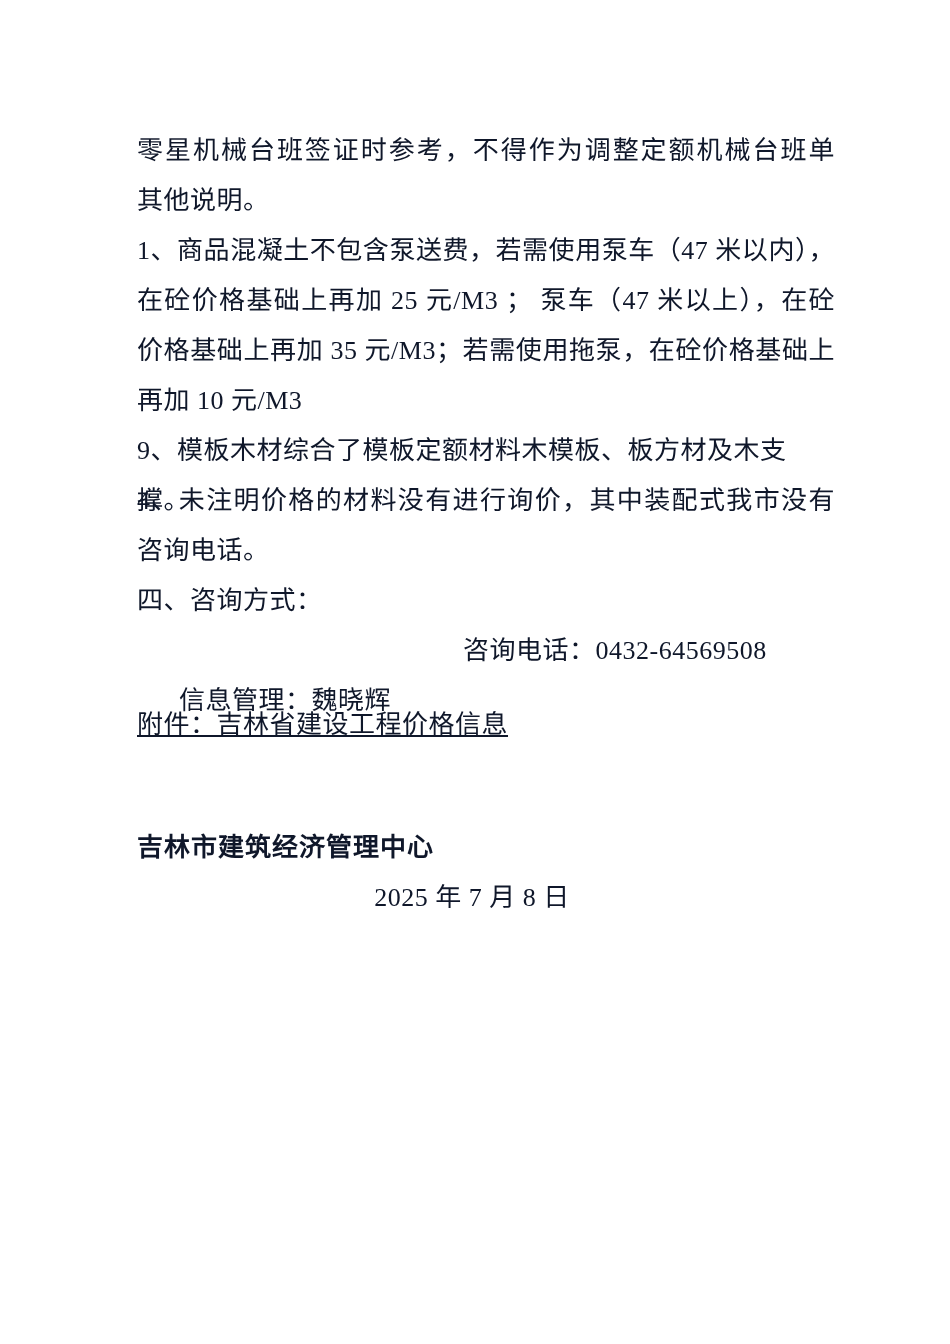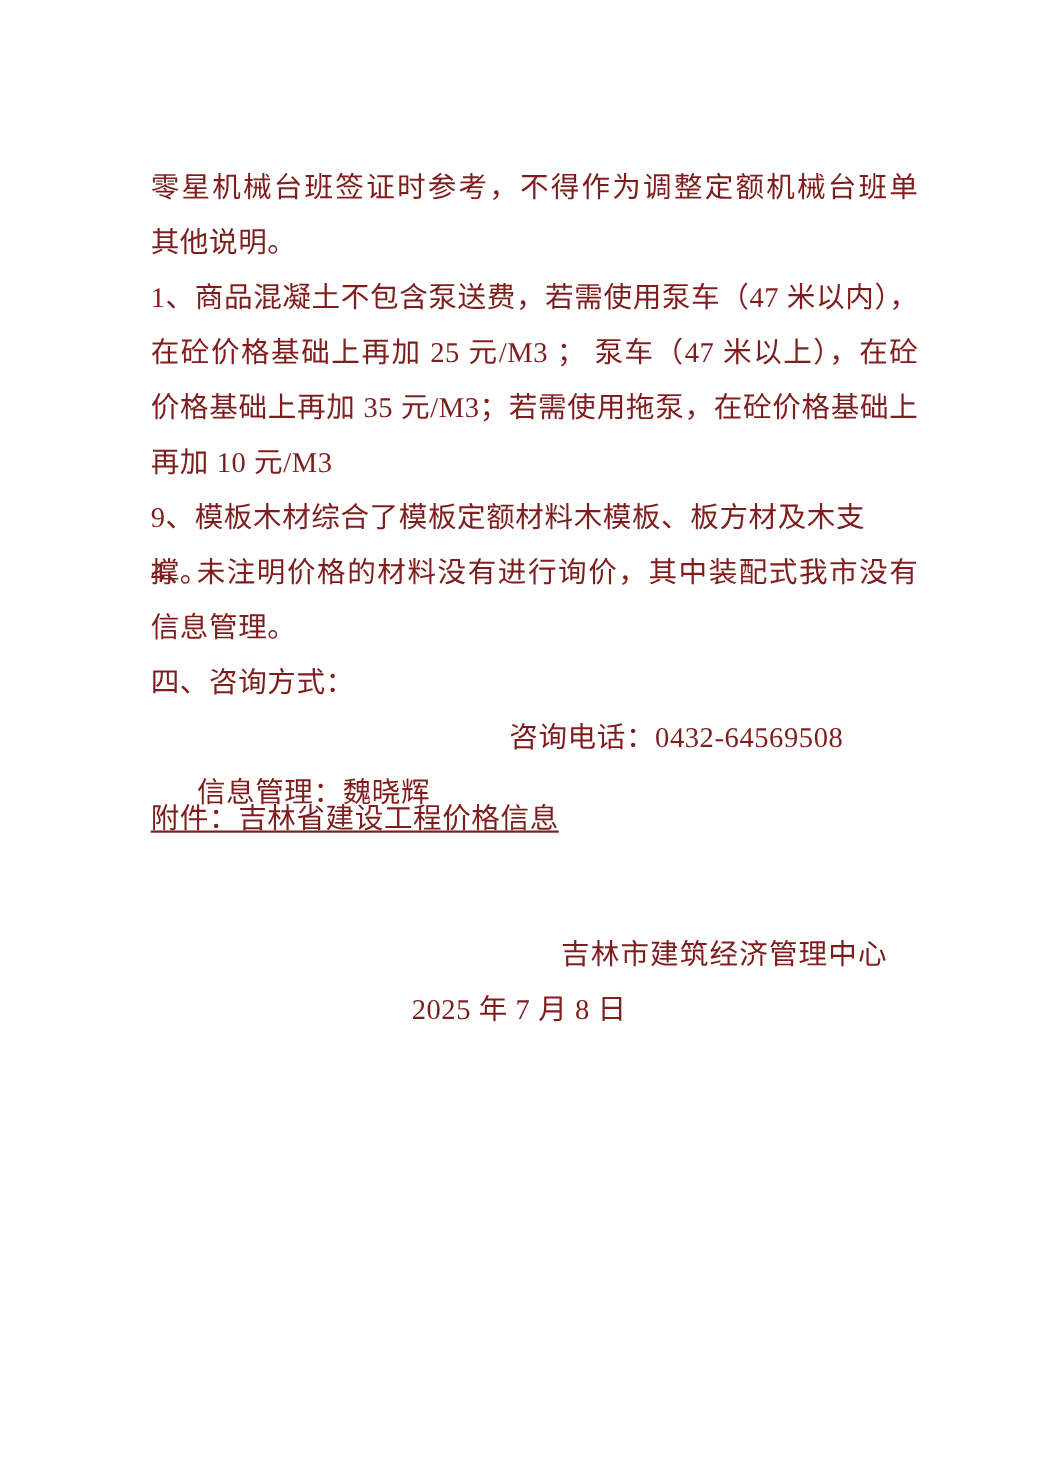--- a/index.html
+++ b/index.html
@@ -8,22 +8,21 @@
     padding: 0;
     background: #ffffff;
   }
   .page {
     position: relative;
     width: 950px;
     height: 982px;
     background: #ffffff;
     overflow: hidden;
     font-family: "Liberation Serif", "DejaVu Serif", serif;
-    color: #7f1d1d;
-    margin-top: 20px;
+    color: #0f172a;
   }
   .doc {
     position: absolute;
     left: 137px;
     top: 126px;
     width: 698px;
     font-size: 26px;
     line-height: 50px;
     letter-spacing: 0.5px;
   }
@@ -48,23 +47,23 @@
     left: 326px;
     top: 0;
     white-space: pre;
   }
   .attachment {
     margin-top: 24px;
     text-decoration: underline;
   }
   .sig-org {
     margin-top: 73px;
-    text-align: right;
     padding-right: 28px;
     letter-spacing: 1px;
+    font-weight: bold;
   }
   .sig-date {
     text-align: center;
     padding-right: 28px;
     letter-spacing: 0.5px;
   }
 </style>
 </head>
 <body>
 
@@ -77,21 +76,21 @@
 
     <div class="ln stretch">1、商品混凝土不包含泵送费，若需使用泵车（47 米以内），</div>
     <div class="ln stretch">在砼价格基础上再加 25 元/M3 ； 泵车（47 米以上），在砼</div>
     <div class="ln stretch">价格基础上再加 35 元/M3；若需使用拖泵，在砼价格基础上</div>
     <div class="ln">再加 10 元/M3</div>
 
 
     <div class="ln">9、模板木材综合了模板定额材料木模板、板方材及木支撑。</div>
 
     <div class="ln stretch">4、未注明价格的材料没有进行询价，其中装配式我市没有</div>
-    <div class="ln">信息管理。</div>
+    <div class="ln">咨询电话。</div>
 
     <div class="ln">四、咨询方式：</div>
 
     <div class="ln contact-line">
       <span><span>信息管理：</span><span>魏晓辉</span></span>
       <span class="contact-phone"><span>咨询电话：</span><span>0432-64569508</span></span>
     </div>
 
     <div class="ln attachment">附件：吉林省建设工程价格信息</div>
 

